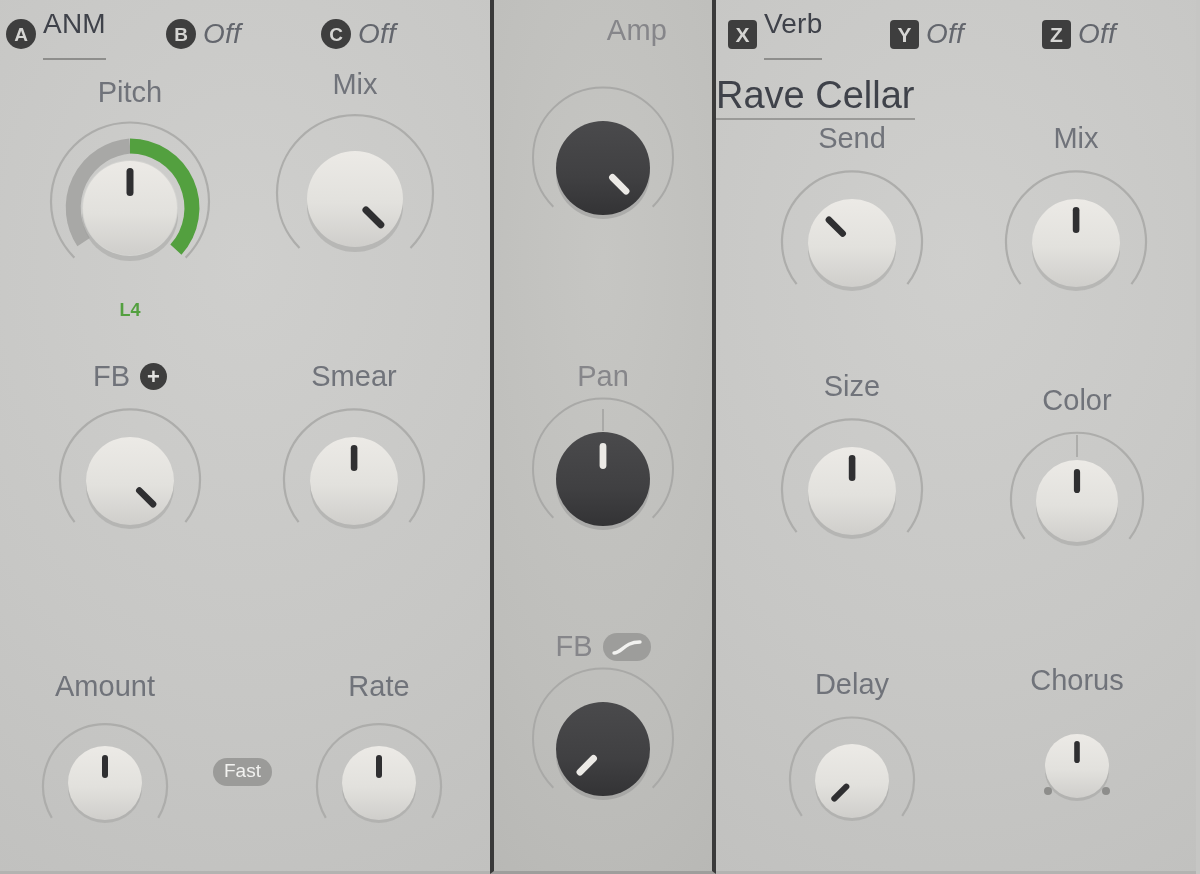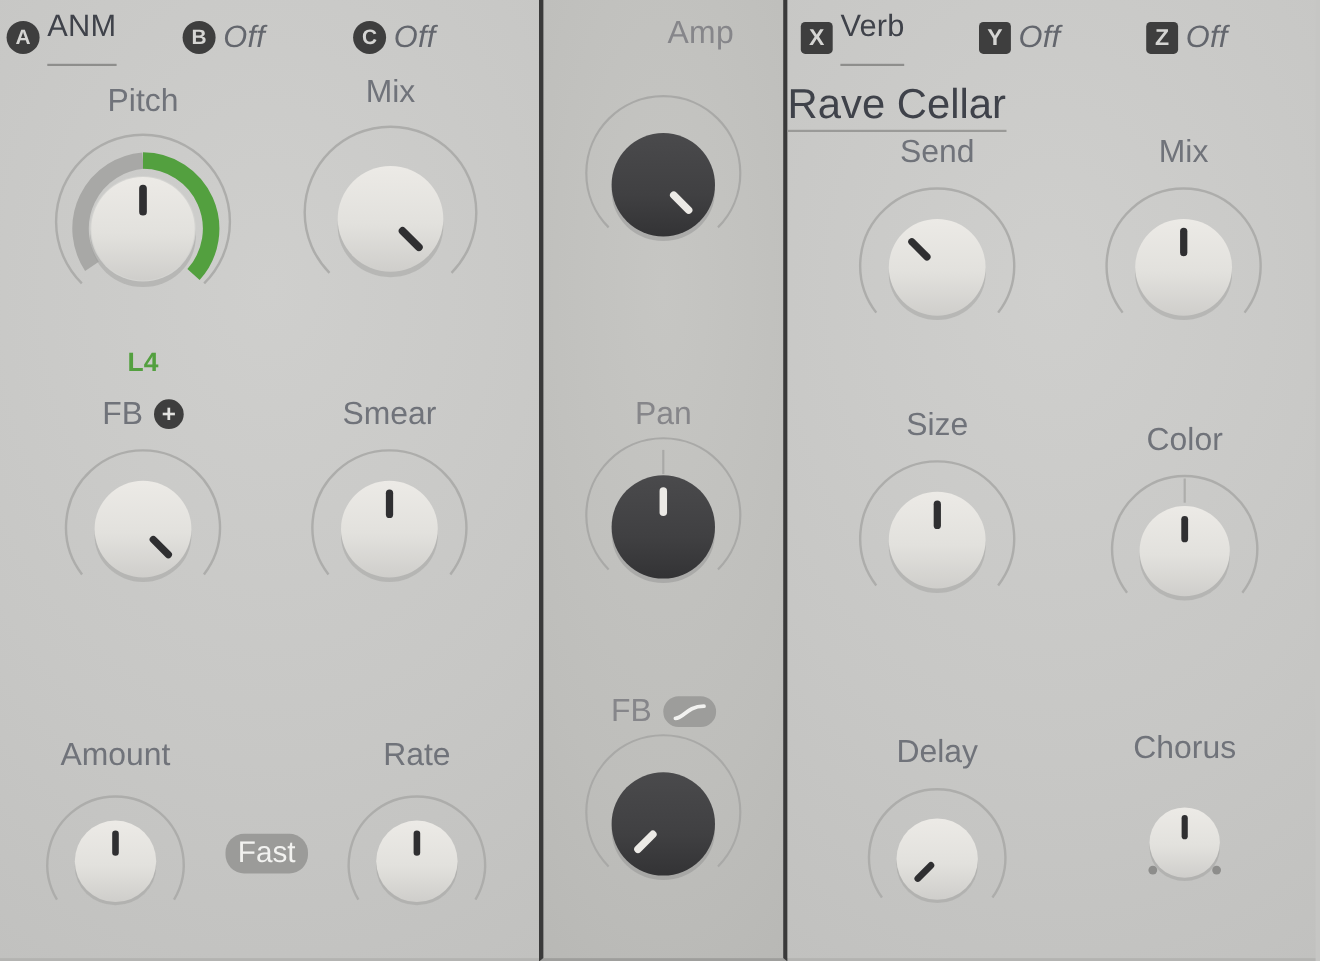--- a/index.html
+++ b/index.html
@@ -83,40 +83,40 @@
 
   
   .kb{position:absolute;text-align:center;}
   .kb-label{
     font-size:29px;color:#70737a;line-height:1;
     white-space:nowrap;margin-bottom:6px;
     display:flex;align-items:center;justify-content:center;gap:10px;
   }
   .kb-label.dim{color:#86868a;}
   .kb-value{
-    font-size:24px;font-weight:bold;color:#53a03f;margin-top:20px;line-height:1;
+    font-size:18px;font-weight:bold;color:#53a03f;margin-top:4px;line-height:1;
   }
 
   .knob-wrap{position:relative;display:inline-block;}
   .knob-wrap svg{display:block;overflow:visible;}
 
   
   .chip{
     display:inline-flex;align-items:center;justify-content:center;
     background:#3e3e3e;color:#e2e2e0;
     width:27px;height:27px;border-radius:50%;
     font-size:22px;font-weight:bold;line-height:1;
   }
   .chip-curve{
     width:48px;height:28px;border-radius:14px;background:#9d9d9b;
     display:inline-flex;align-items:center;justify-content:center;
   }
   .pill{
     display:inline-block;background:#9b9b99;color:#f2f2f0;
-    font-size:27px;padding:3px 11px 5px;border-radius:17px;line-height:1.05;
+    font-size:19px;padding:3px 11px 5px;border-radius:17px;line-height:1.05;
   }
 </style>
 </head>
 <body>
 
 <div class="rack">
 
   <div class="panel panel-left">
 
     <div class="slot-row" style="padding-left:6px;">

